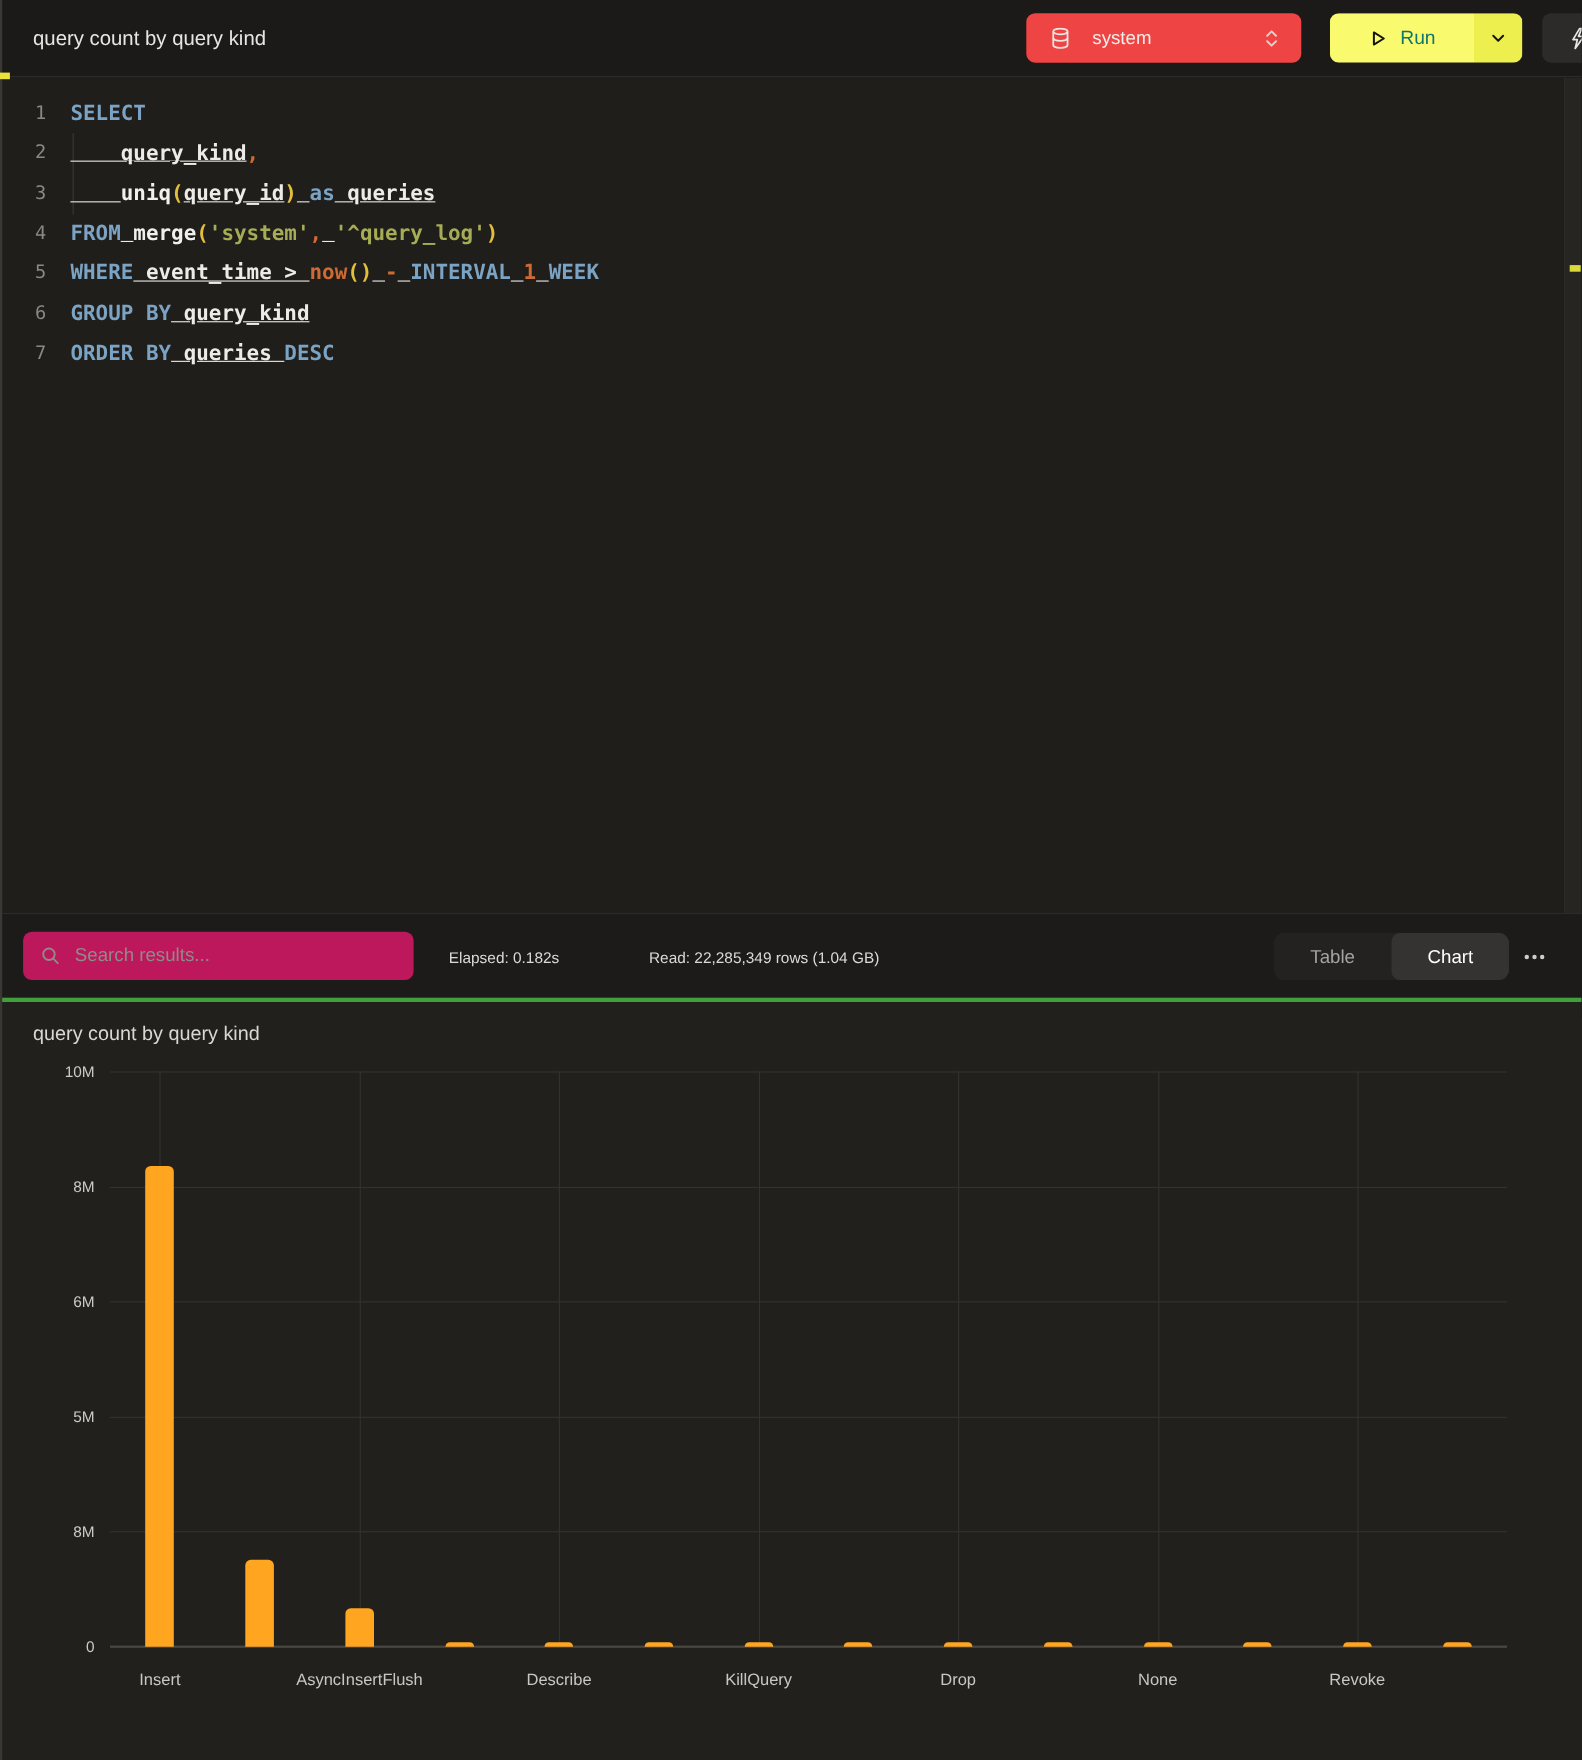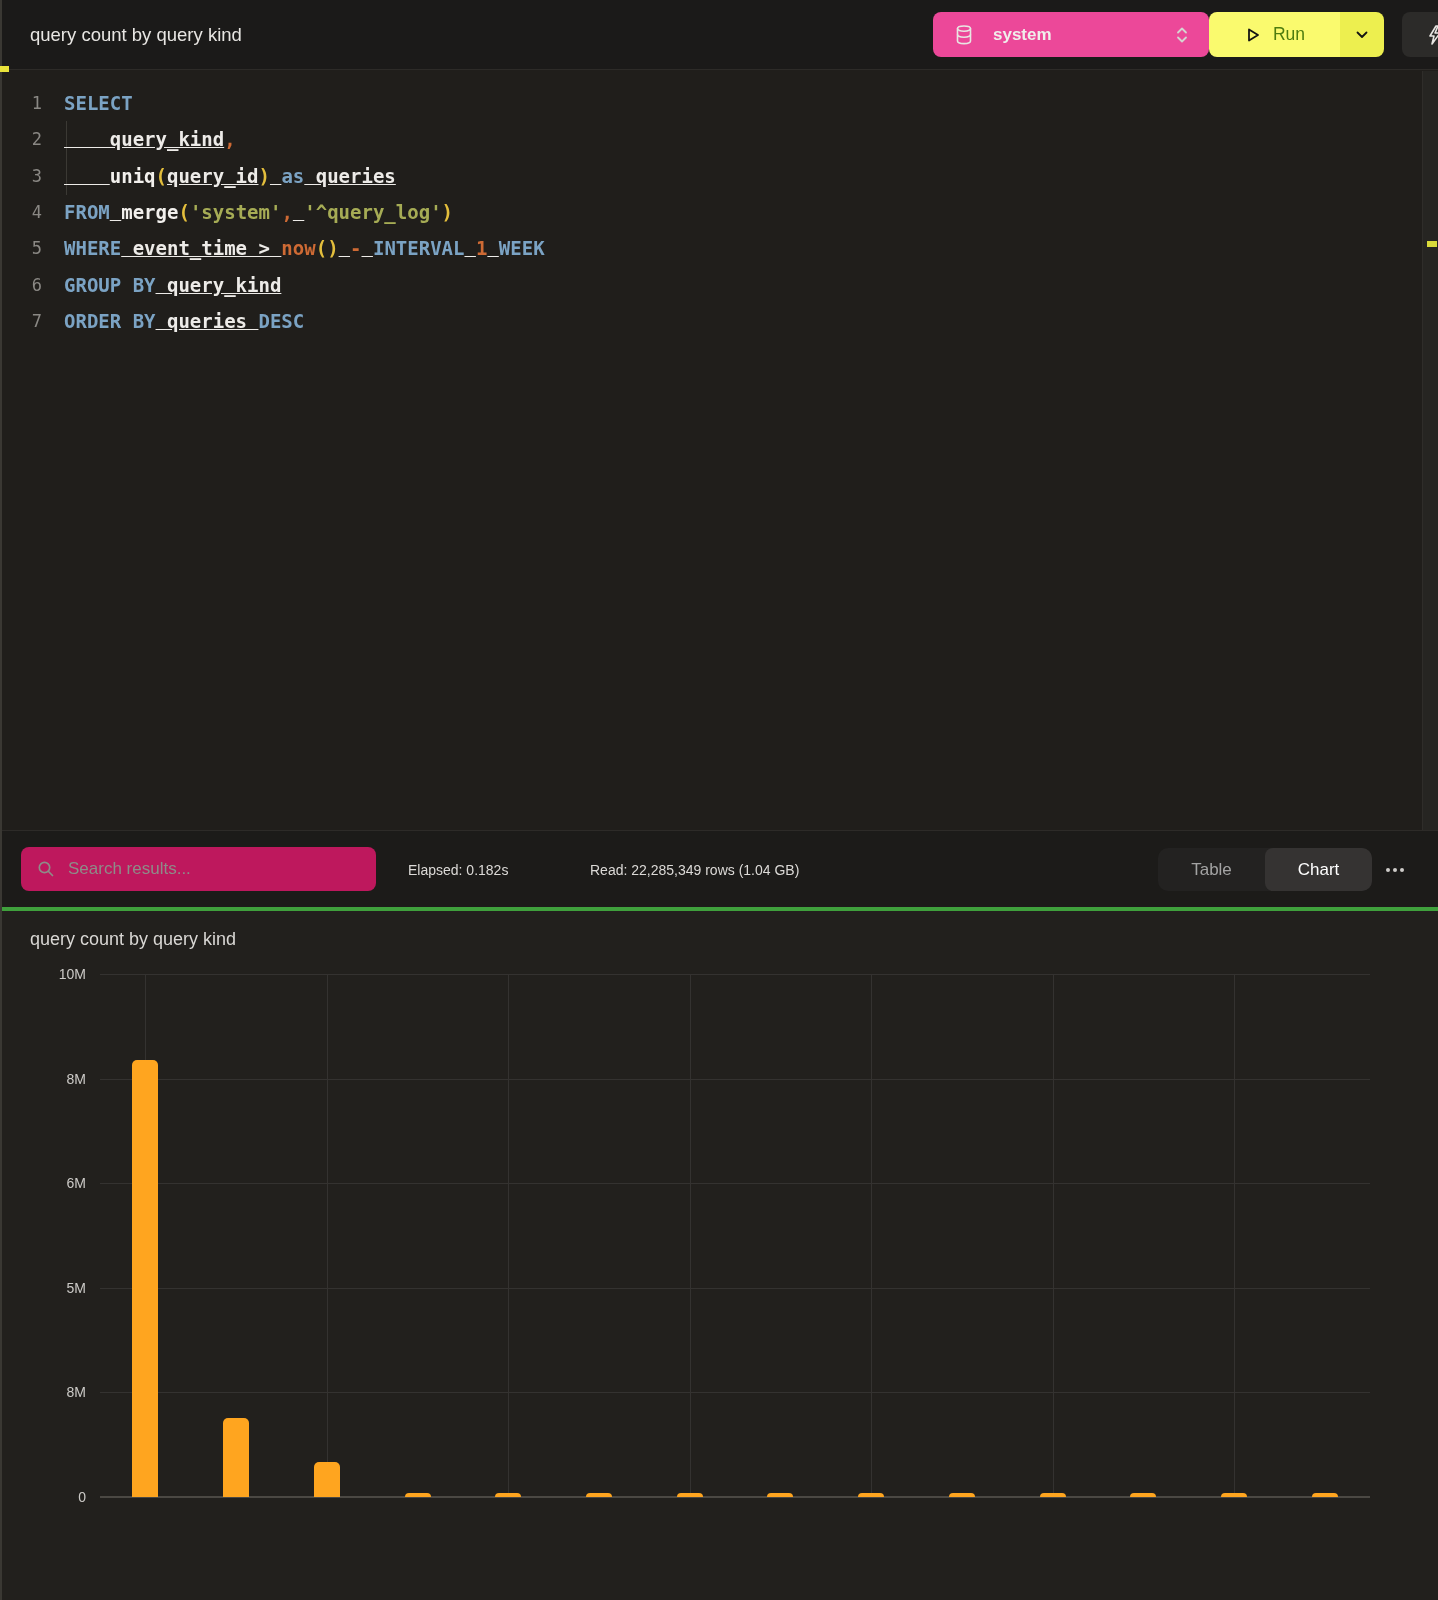--- a/index.html
+++ b/index.html
@@ -8,25 +8,25 @@
   #page {
     position:relative; width:1438px; height:1600px; overflow:hidden;
     background:#201E1B;
   }
   
   .left-edge { position:absolute; left:0; top:0; width:2px; height:1600px; background:#3A3833; z-index:40; }
 
   
   .topbar { position:absolute; left:0; top:0; width:1438px; height:70px; background:#1B1A19; border-bottom:1px solid #2D2B28; z-index:10; }
   .topbar .title { position:absolute; left:30px; top:0; height:70px; line-height:70px; font-size:18.5px; color:#E8E6E3; }
-  .db-select { position:absolute; left:933px; top:12px; width:276px; height:45px; background:#ec4899; border-radius:8px; display:flex; align-items:center; padding:0 20px 0 22px; cursor:pointer;font-weight:bold; }
+  .db-select { position:absolute; left:933px; top:12px; width:250px; height:45px; background:#ef4444; border-radius:8px; display:flex; align-items:center; padding:0 20px 0 22px; cursor:pointer; }
   .db-select .lbl { margin-left:20px; font-size:17px; color:#F0EEEB; flex:1; }
   .run-btn { position:absolute; left:1209px; top:12px; width:175px; height:45px; border-radius:8px; overflow:hidden; display:flex; border:none; padding:0; cursor:pointer; background:none; }
   .run-main { flex:1; background:#FAFA6E; display:flex; align-items:center; justify-content:center; gap:11px; }
-  .run-main .lbl { font-size:17.5px; color:#4d7c0f; font-family:"Liberation Sans",sans-serif; }
+  .run-main .lbl { font-size:17.5px; color:#0f766e; font-family:"Liberation Sans",sans-serif; }
   .run-arrow { width:44px; background:#EDEF4F; display:flex; align-items:center; justify-content:center; }
   .partial-btn { position:absolute; left:1402px; top:12px; width:60px; height:45px; background:#2C2B29; border-radius:8px; display:flex; align-items:center; padding-left:24px; }
   .dash-marker { position:absolute; background:#E9E33B; z-index:45; }
 
   
   .editor { position:absolute; left:0; top:71px; width:1438px; height:759px; background:#201E1B; }
   .code-lines { position:absolute; left:0; top:14px; right:20px; }
   .code-line { display:flex; height:36.3px; align-items:center; }
   .ln { width:42px; text-align:right; font-family:"DejaVu Sans Mono",monospace; font-size:17px; color:#8A8884; flex:none; }
   .lc { margin-left:22px; font-family:"DejaVu Sans Mono",monospace; font-size:19px; font-weight:bold; white-space:pre; }
@@ -219,14 +219,23 @@
         <div class="vgrid" style="left: 771.071px;"></div>
         <div class="bar" style="left: 758.071px; height: 4.184px; background: rgb(255, 165, 31);"></div>
         <div class="bar" style="left: 848.786px; height: 4.184px; background: rgb(255, 165, 31);"></div>
         <div class="vgrid" style="left: 952.5px;"></div>
         <div class="bar" style="left: 939.5px; height: 4.184px; background: rgb(255, 165, 31);"></div>
         <div class="bar" style="left: 1030.21px; height: 4.184px; background: rgb(255, 165, 31);"></div>
         <div class="vgrid" style="left: 1133.93px;"></div>
         <div class="bar" style="left: 1120.93px; height: 4.184px; background: rgb(255, 165, 31);"></div>
         <div class="bar" style="left: 1211.64px; height: 4.184px; background: rgb(255, 165, 31);"></div>
       </div>
+    <div class="xlabels">
+        <span style="left: 45.3571px;">Insert</span>
+        <span style="left: 226.786px;">AsyncInsertFlush</span>
+        <span style="left: 408.214px;">Describe</span>
+        <span style="left: 589.643px;">KillQuery</span>
+        <span style="left: 771.071px;">Drop</span>
+        <span style="left: 952.5px;">None</span>
+        <span style="left: 1133.93px;">Revoke</span>
+      </div>
   </div>
 </div>
 
 </body></html>

